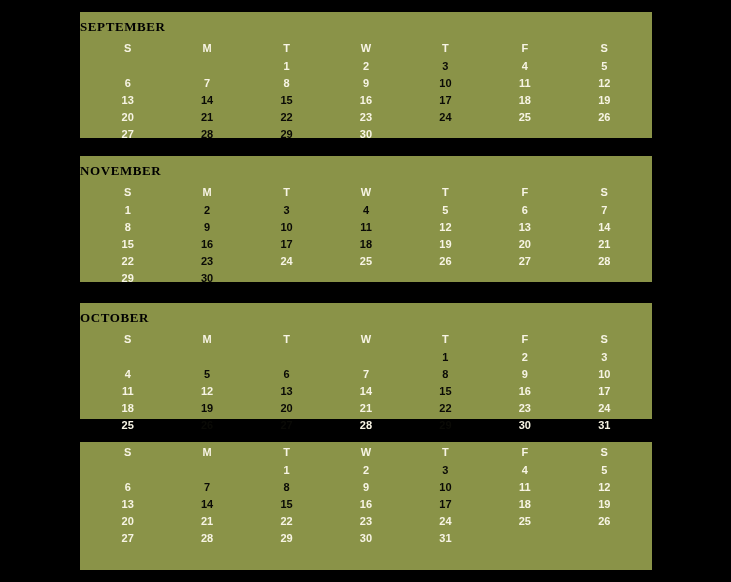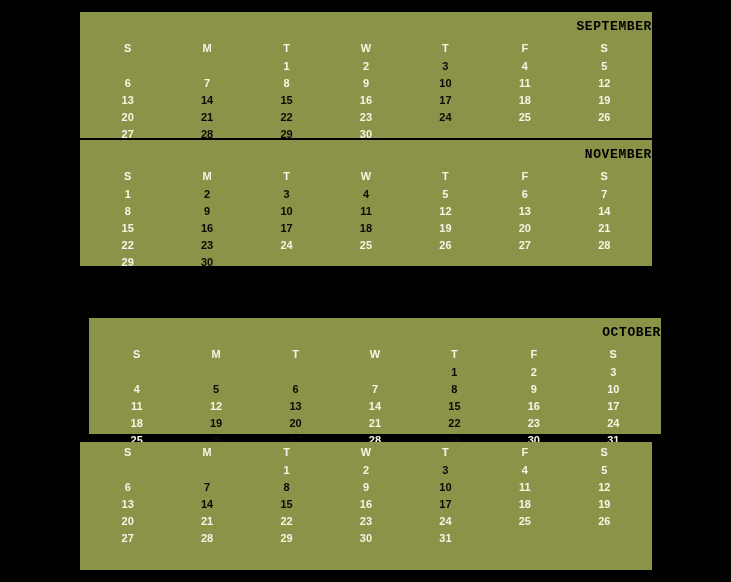--- a/index.html
+++ b/index.html
@@ -24,29 +24,29 @@
 
   .month-panel {
     position: absolute;
     left: 80px;
     width: 572px;
     background: #8a9348;
     box-sizing: border-box;
   }
 
   .month-title {
-    text-align: right;
+    text-align: left;
     color: #000000;
     font-size: 13px;
     font-weight: bold;
     letter-spacing: 0.6px;
     padding-top: 8px;
     padding-bottom: 4px;
     line-height: 14px;
-    font-family: Liberation Mono, monospace;
+    font-family: Liberation Serif, serif;
   }
 
   .cal-grid {
     display: grid;
     grid-template-columns: repeat(7, 1fr);
     padding: 0 8px 6px 8px;
   }
 
   .dow {
     text-align: center;
@@ -118,21 +118,21 @@
         <div class="day">26</div>
         <div class="day">27</div>
         <div class="day dark">28</div>
         <div class="day dark">29</div>
         <div class="day">30</div>
         <div class="day empty"></div>
         <div class="day empty"></div>
         <div class="day empty"></div>
       </div>
     </div>
-    <div class="month-panel" style="top: 140px; height: 126px; background: rgb(138, 147, 72);">
+    <div class="month-panel" style="top: 156px; height: 126px; background: rgb(138, 147, 72);">
       <div class="month-title">NOVEMBER</div>
       <div class="cal-grid">
         <div class="dow">S</div>
         <div class="dow">M</div>
         <div class="dow">T</div>
         <div class="dow">W</div>
         <div class="dow">T</div>
         <div class="dow">F</div>
         <div class="dow">S</div>
         <div class="day">1</div>
@@ -165,21 +165,21 @@
         <div class="day">28</div>
         <div class="day">29</div>
         <div class="day dark">30</div>
         <div class="day empty"></div>
         <div class="day empty"></div>
         <div class="day empty"></div>
         <div class="day empty"></div>
         <div class="day empty"></div>
       </div>
     </div>
-    <div class="month-panel" style="top: 318px; height: 116px; background: rgb(138, 147, 72); margin-left: 9px;">
+    <div class="month-panel" style="top: 303px; height: 116px; background: rgb(138, 147, 72);">
       <div class="month-title">OCTOBER</div>
       <div class="cal-grid">
         <div class="dow">S</div>
         <div class="dow">M</div>
         <div class="dow">T</div>
         <div class="dow">W</div>
         <div class="dow">T</div>
         <div class="dow">F</div>
         <div class="dow">S</div>
         <div class="day empty"></div>

